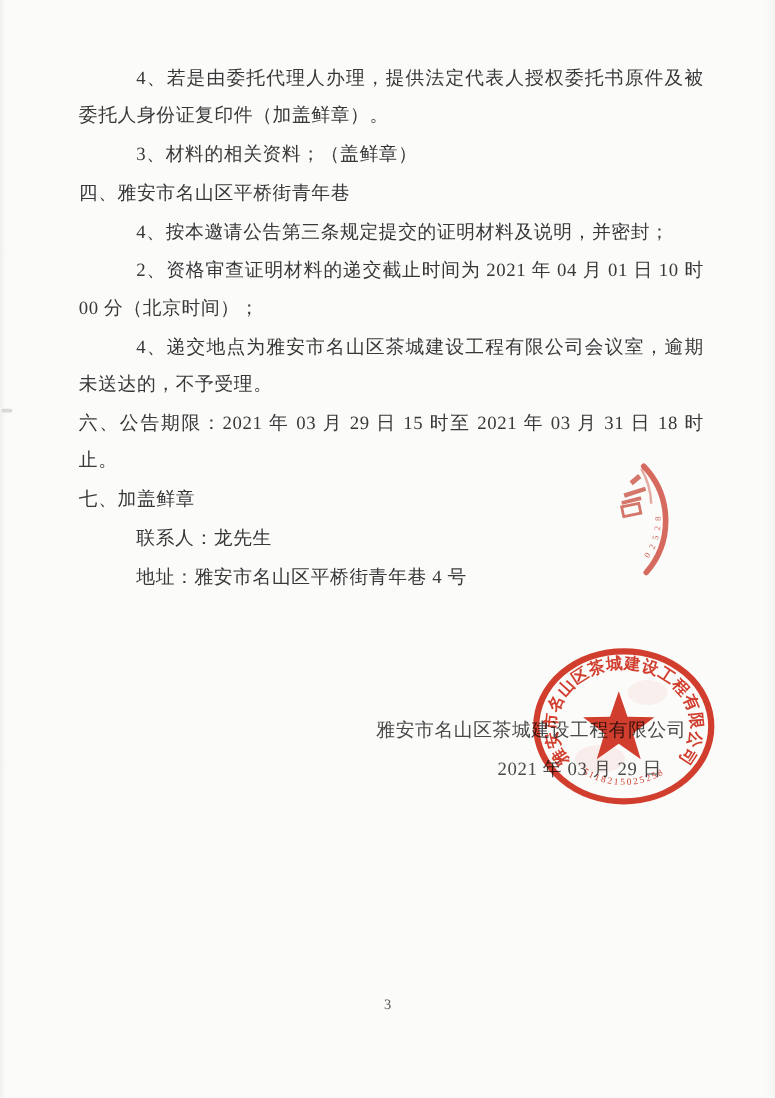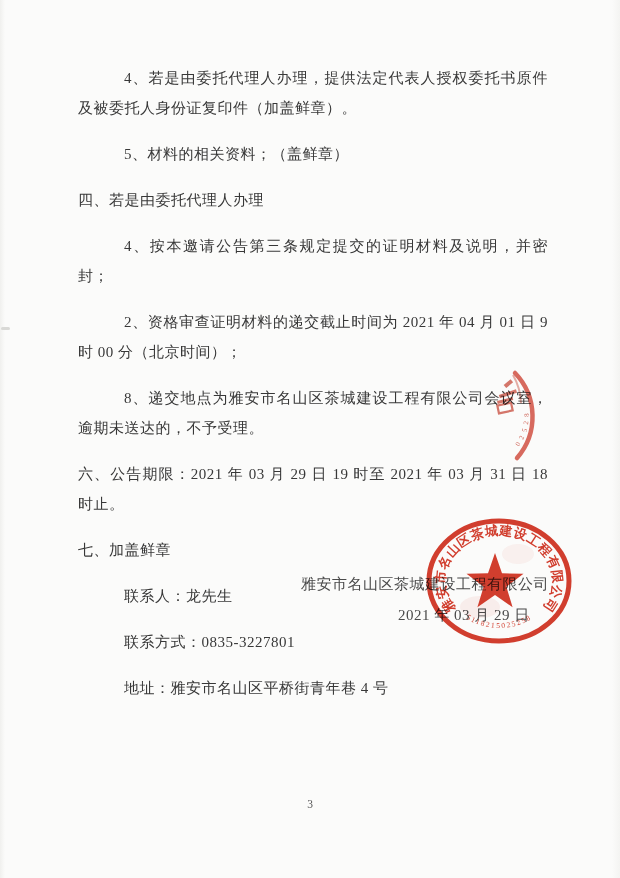--- a/index.html
+++ b/index.html
@@ -19,21 +19,21 @@
     position:absolute;
     left:62px;top:0;
     width:502px;
     padding-top:47px;
     font-size:15px;
     line-height:30px;
     letter-spacing:0.5px;
     text-align:justify;
     color:#383838;
   }
-  .doc-text p{margin:16px;}
+  .doc-text p{margin:1px;}
   .doc-text p.ind{text-indent:46px;}
   .doc-text p.flush{text-indent:0;}
   .signature-company{
     position:absolute;left:301px;top:575px;
     font-size:15px;letter-spacing:0.5px;color:#4a4a4a;
     white-space:nowrap;z-index:1;
   }
   .signature-date{
     position:absolute;left:398px;top:606px;
     font-size:15px;letter-spacing:0.5px;color:#4a4a4a;
@@ -58,29 +58,28 @@
 </style>
 </head>
 <body>
 
 <div class="page">
 
   <div class="scan-artifact"></div>
 
   <div class="doc-text">
     <p class="ind">4、若是由委托代理人办理，提供法定代表人授权委托书原件及被委托人身份证复印件（加盖鲜章）。</p>
-    <p class="ind">5、材料的相关资料；（盖鲜章）</p>
-    <p class="flush">四、若是由委托代理人办理</p>
+    <p class="ind">3、材料的相关资料；（盖鲜章）</p>
+    <p class="flush">四、雅安市名山区平桥街青年巷</p>
     <p class="ind">4、按本邀请公告第三条规定提交的证明材料及说明，并密封；</p>
-    <p class="ind">2、资格审查证明材料的递交截止时间为 2021 年 04 月 01 日 9 时 00 分（北京时间）；</p>
-    <p class="ind">8、递交地点为雅安市名山区茶城建设工程有限公司会议室，逾期未送达的，不予受理。</p>
-    <p class="flush">六、公告期限：2021 年 03 月 29 日 19 时至 2021 年 03 月 31 日 18 时止。</p>
+    <p class="ind">2、资格审查证明材料的递交截止时间为 2021 年 04 月 01 日 10 时 00 分（北京时间）；</p>
+    <p class="ind">4、递交地点为雅安市名山区茶城建设工程有限公司会议室，逾期未送达的，不予受理。</p>
+    <p class="flush">六、公告期限：2021 年 03 月 29 日 15 时至 2021 年 03 月 31 日 18 时止。</p>
     <p class="flush">七、加盖鲜章</p>
     <p class="ind">联系人：龙先生</p>
-    <p class="ind">联系方式：0835-3227801</p>
     <p class="ind">地址：雅安市名山区平桥街青年巷 4 号</p>
   </div>
 
   <div class="signature-company">雅安市名山区茶城建设工程有限公司</div>
   <div class="signature-date">2021 年 03 月 29 日</div>
 
   <svg class="seal-partial" width="100" height="110" viewBox="0 0 100 110">
     <path d="M 60 15 A 63 63 0 0 1 62 100" fill="none" stroke="#cc3322" stroke-width="4.5" stroke-linecap="round" opacity="0.85"></path>
     <path d="M 58 17 A 60 60 0 0 1 66 45" fill="none" stroke="#c8412f" stroke-width="2" opacity="0.5"></path>
     <g fill="#c53726" opacity="0.8">

